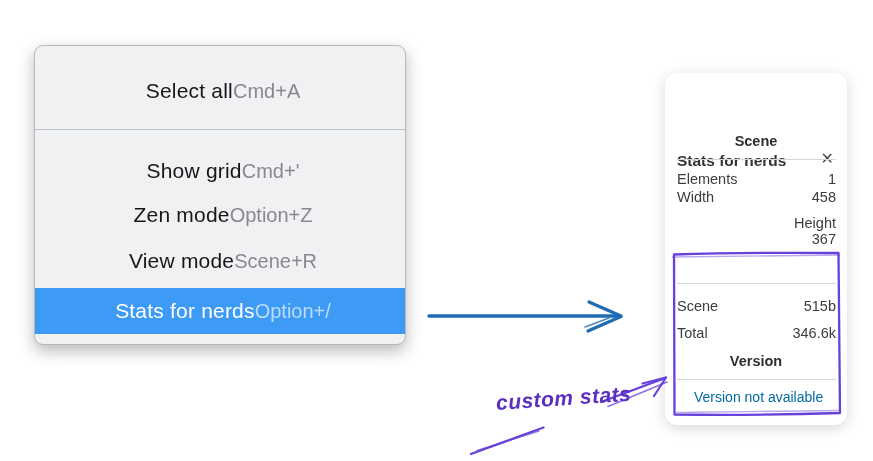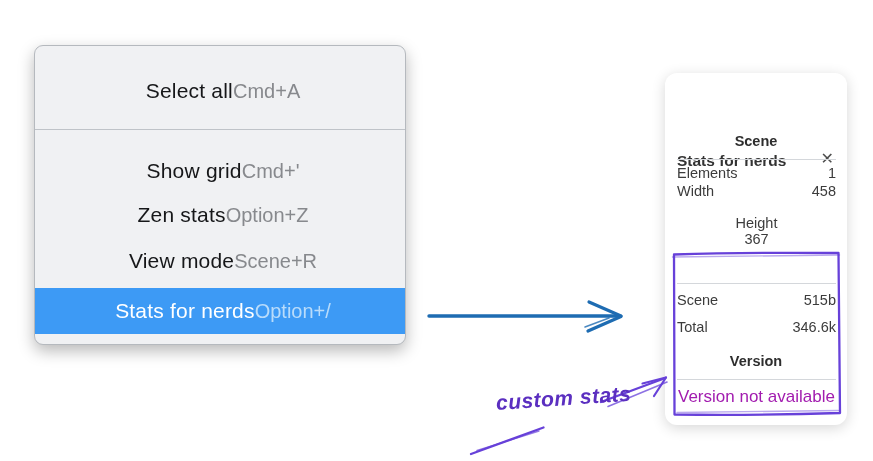--- a/index.html
+++ b/index.html
@@ -51,27 +51,27 @@
   .sec-header{
     position:absolute;left:0;right:0;text-align:center;
     font-size:14.5px;font-weight:bold;color:#2e2e2e;height:18px;line-height:18px;
   }
   .panel-rule{
     position:absolute;left:12px;width:159px;height:0;
     border-top:1px solid #d4d7db;
   }
   .stat-row{
     position:absolute;left:12px;right:11px;height:28px;
-    display:flex;align-items:center;justify-content:space-between;
+    display:flex;align-items:flex-end;justify-content:space-between;
     font-size:14.5px;color:#3c3c3c;
   }
   .stat-note{
-    position:absolute;left:13px;right:8px;height:28px;
+    position:absolute;left:29px;right:8px;height:28px;
     display:flex;align-items:center;
-    font-size:17px;color:#a21caf;white-space:nowrap;
+    font-size:14px;color:#0369a1;white-space:nowrap;
   } 
   
 
   
   .overlay{
     position:absolute;left:0;top:0;width:873px;height:461px;
     pointer-events:none;
   }
 
   
@@ -96,21 +96,21 @@
     </div>
 
     <div class="menu-divider"></div>
 
     <div class="menu-row" style="top:102px;">
       <span class="mi-label">Show grid</span>
       <span class="mi-short">Cmd+'</span>
     </div>
 
     <div class="menu-row" style="top:146px;">
-      <span class="mi-label">Zen stats</span>
+      <span class="mi-label">Zen mode</span>
       <span class="mi-short">Option+Z</span>
     </div>
 
     <div class="menu-row" style="top:192px;">
       <span class="mi-label">View mode</span>
       <span class="mi-short">Scene+R</span>
     </div>
 
     <div class="menu-row highlight" style="top:242px;">
       <span class="mi-label">Stats for nerds</span>

